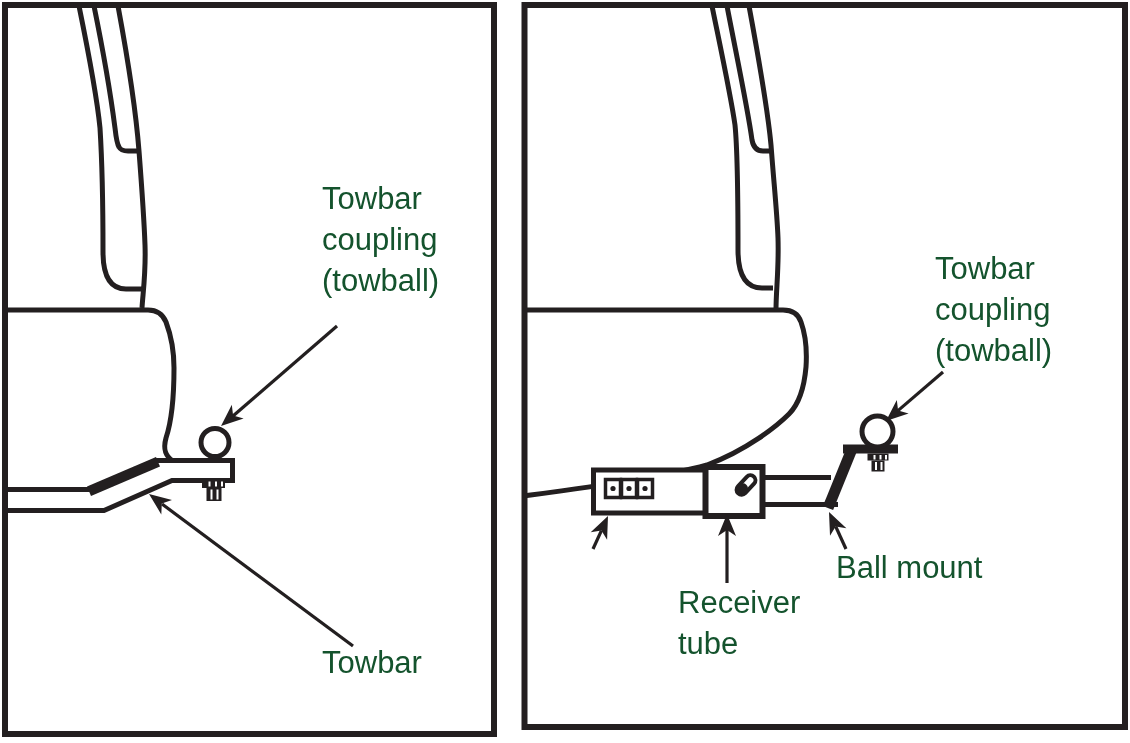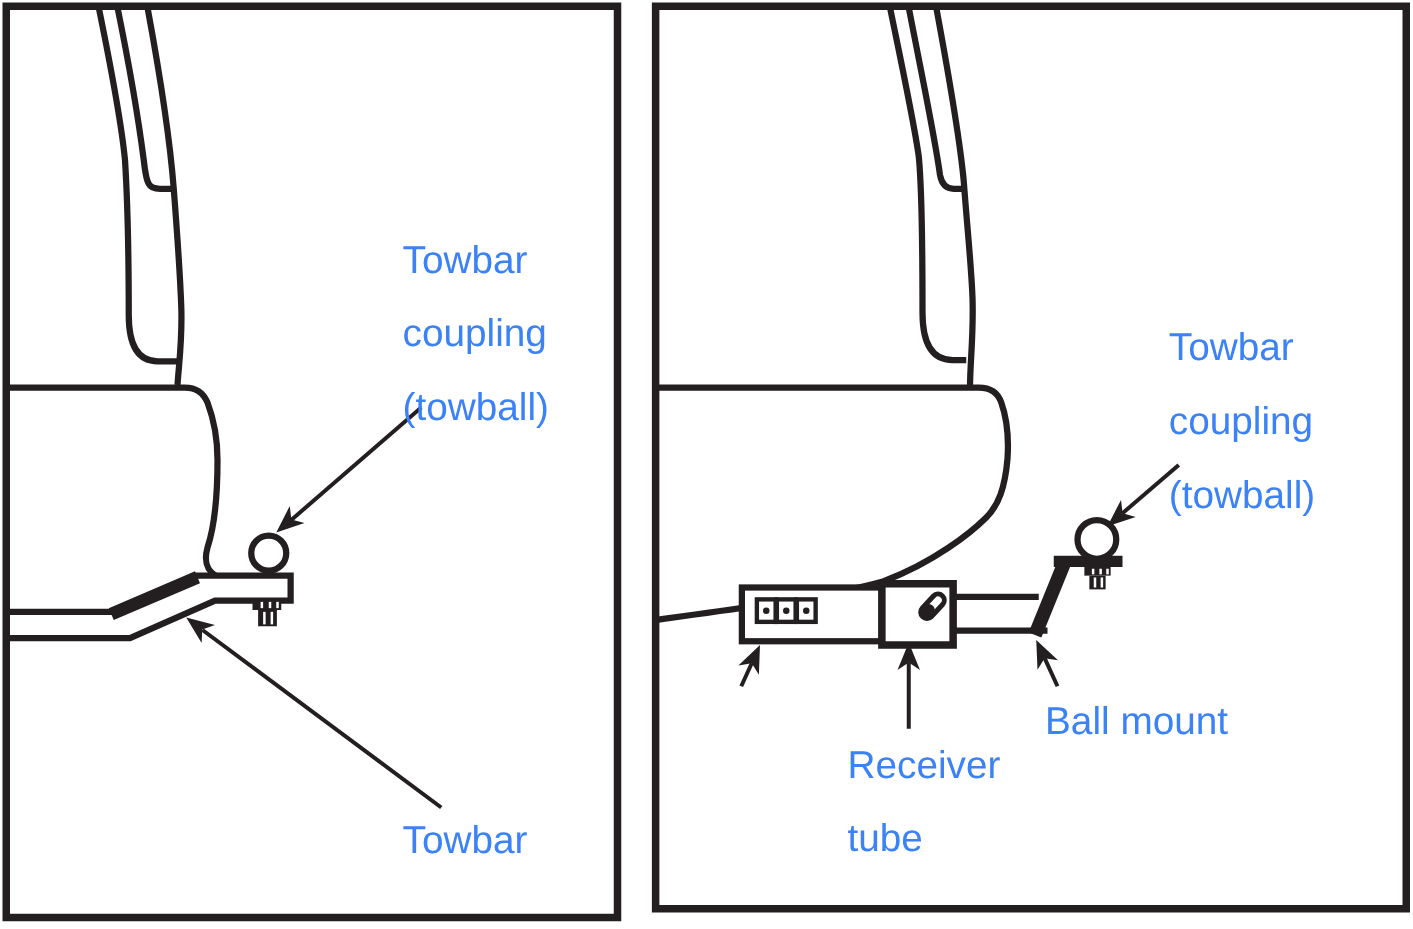--- a/index.html
+++ b/index.html
@@ -16,22 +16,22 @@
     font-family: "Liberation Sans", sans-serif;
   }
   #artwork {
     position: absolute;
     left: 0;
     top: 0;
   }
   .diagram-label {
     position: absolute;
     font-size: 31px;
-    line-height: 59px;
-    color: #3b82f6;
+    line-height: 41px;
+    color: #14532d;
     white-space: pre-line;
     letter-spacing: 0;
   }
 </style>
 </head>
 <body>
 
 <div id="canvas">
 
   <svg id="artwork" width="1130" height="743" viewBox="0 0 1130 743" fill="none" stroke="#231f20" stroke-width="5">

